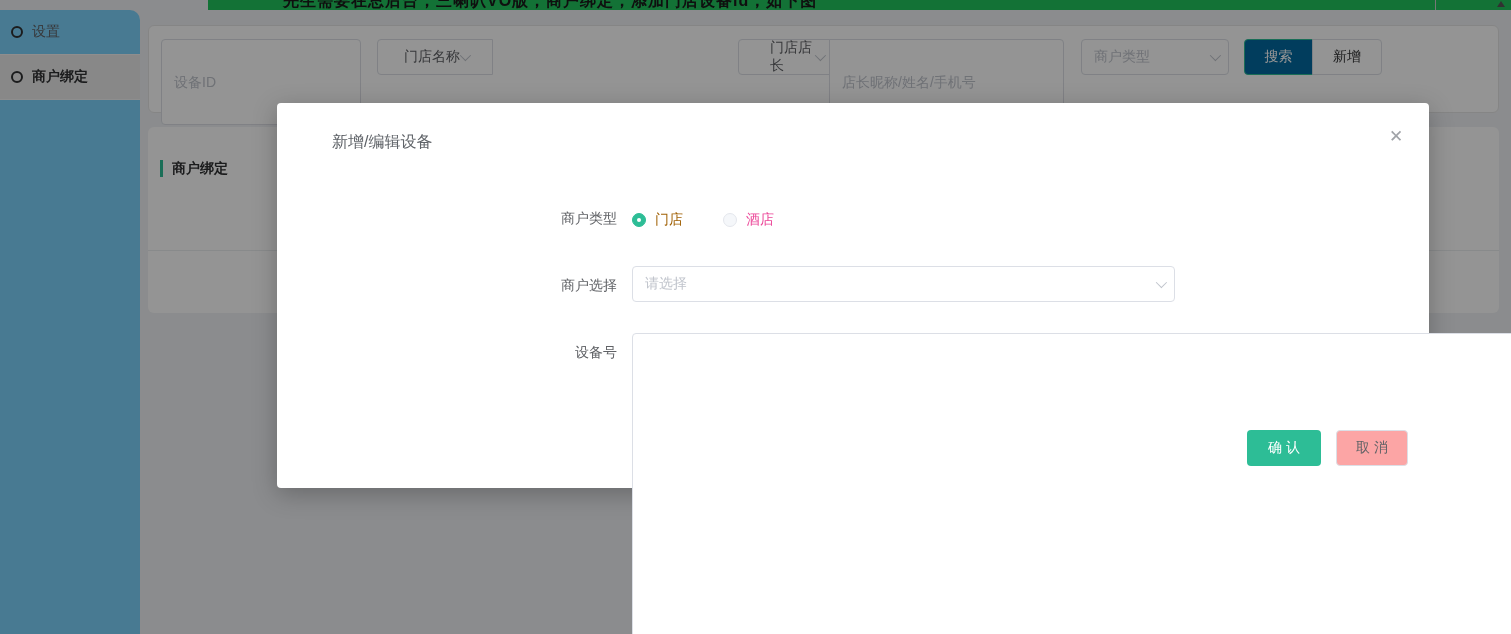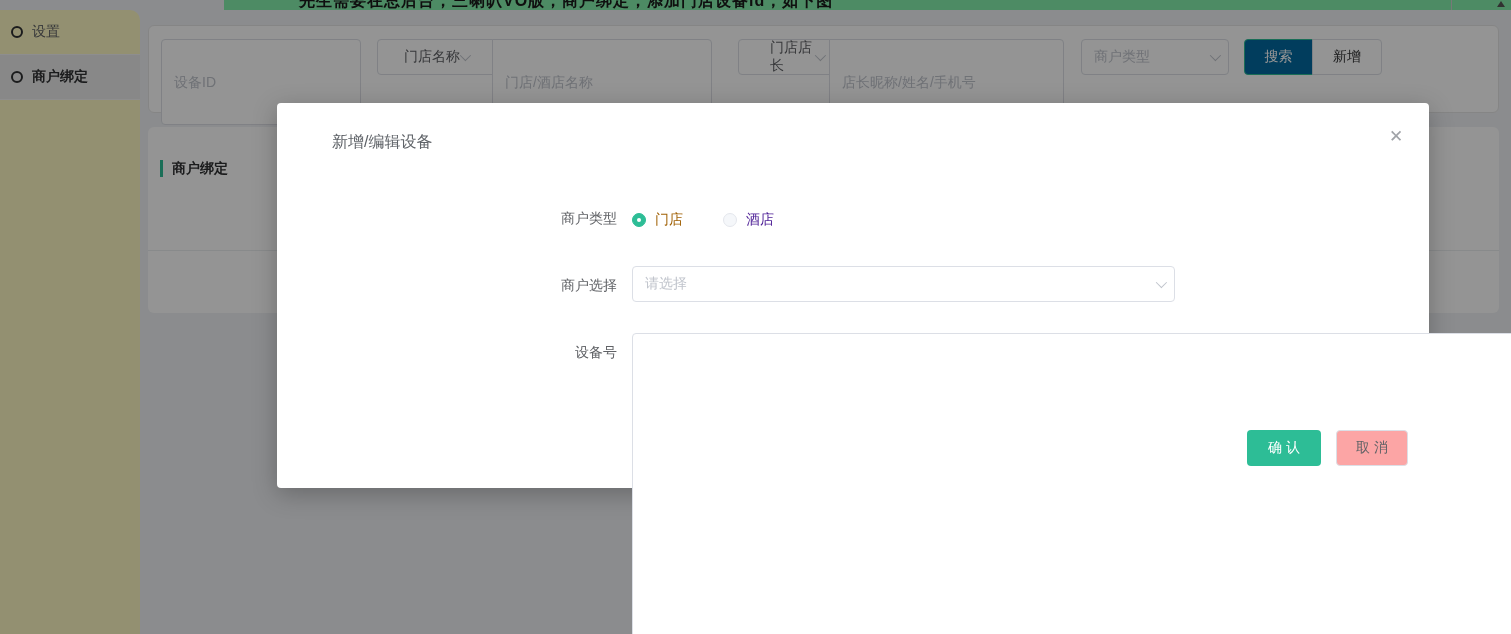--- a/index.html
+++ b/index.html
@@ -6,27 +6,27 @@
   html,body { width:1511px; height:634px; overflow:hidden; }
   body {
     position:relative;
     font-family:"Liberation Sans","DejaVu Sans",sans-serif;
     background:#f0f2f5;
     font-size:14px;
     color:#303133;
   }
 
   
-  .topstrip { position:absolute; left:224px; top:0; right:0; height:10px; background:#86efac; overflow:hidden;text-decoration:underline; }
+  .topstrip { position:absolute; left:208px; top:0; right:0; height:10px; background:#22c55e; overflow:hidden;text-decoration:underline; }
   .topstrip .note { position:absolute; left:75px; top:-9px; font-size:16px; font-weight:bold; color:#1a1a1a; white-space:nowrap; letter-spacing:1px; }
   .topstrip .vdiv { position:absolute; left:1227px; top:0; width:1px; height:10px; background:#cfcfcf; }
   .topstrip .scroll-arrow { position:absolute; right:6px; top:1px; width:0; height:0;
     border-left:4px solid transparent; border-right:4px solid transparent; border-bottom:6px solid #555; }
 
-  .sidebar { position:absolute; left:0; top:10px; width:140px; bottom:0; background:#fef9c3; border-radius:0 10px 0 0; }
+  .sidebar { position:absolute; left:0; top:10px; width:140px; bottom:0; background:#7dd3fc; border-radius:0 10px 0 0; }
   .side-item { height:45px; display:flex; align-items:center; gap:9px; padding-left:11px; color:#606266; border-bottom:1px solid #f5f5f5; cursor:pointer; }
   .side-item.active { background:#ebebeb; color:#303133; font-weight:bold; }
   .dot-icon { width:12px; height:12px; border:2px solid #303133; border-radius:50%; flex:0 0 auto; }
 
   .filter-card { position:absolute; left:148px; top:25px; width:1351px; height:88px; background:#fff; border:1px solid #e6e6e6; border-radius:6px; }
   .fc { position:absolute; top:13px; height:36px; }
   .tbox { border:1px solid #dcdfe6; border-radius:4px; background:#fff; }
   input.tbox { padding:0 12px; font-size:14px; color:#303133; outline:none; width:100%; height:100%; font-family:inherit; }
   input::placeholder { color:#c0c4cc; }
   .fake-select { display:flex; align-items:center; justify-content:space-between; padding:0 10px 0 12px; cursor:pointer; height:36px; }
@@ -58,21 +58,21 @@
 
   .radio-group { top:107px; display:flex; align-items:center; height:20px; }
   .radio { display:flex; align-items:center; cursor:pointer; }
   .radio + .radio { margin-left:40px; }
   .radio-circle { width:14px; height:14px; border-radius:50%; position:relative; }
   .radio-circle.on { background:#2dbd96; border:1px solid #2dbd96; }
   .radio-circle.on::after { content:""; position:absolute; left:4px; top:4px; width:4px; height:4px; border-radius:50%; background:#fff; }
   .radio-circle.off { background:#f5f7fa; border:1px solid #e4e7ed; }
   .radio-text { margin-left:9px; }
   .radio-text.on { color:#a16207; }
-  .radio-text.off { color:#4c1d95; }
+  .radio-text.off { color:#ec4899; }
 
   .m-select { top:163px; height:36px; }
   .m-input  { top:230px; height:36px; }
 
   .m-footer-btn { position:absolute; top:327px; height:36px; border-radius:4px; display:flex; align-items:center; justify-content:center; cursor:pointer; font-size:14px; }
   .confirm { left:970px; width:74px; background:#2dbd96; color:#fff; }
   .cancel  { left:1059px; width:72px; background:#fca5a5; color:#606266; border:1px solid #dcdfe6; }
 </style>
 </head>
 <body>
@@ -93,21 +93,20 @@
     <span>商户绑定</span>
   </div>
 </aside>
 
 <div class="filter-card">
   <input class="fc tbox" style="left: 12px; width: 200px;" placeholder="设备ID">
   <div class="fc tbox joined-left fake-select" style="left:228px; width:116px;justify-content:center;">
     <span class="val">门店名称</span>
     <span class="chev"></span>
   </div>
-  <input class="fc tbox joined-right" style="left: 344px; width: 220px;" placeholder="门店/酒店名称">
   <div class="fc tbox joined-left fake-select" style="left:589px; width:96px;padding-left:31px;">
     <span class="val">门店店长</span>
     <span class="chev"></span>
   </div>
   <input class="fc tbox joined-right" style="left: 681px; width: 235px;" placeholder="店长昵称/姓名/手机号">
   <div class="fc tbox fake-select" style="left:932px; width:148px;">
     <span class="ph">商户类型</span>
     <span class="chev"></span>
   </div>
   <div class="fc btn btn-green joined-left" style="left:1095px; width:69px;">搜索</div>

